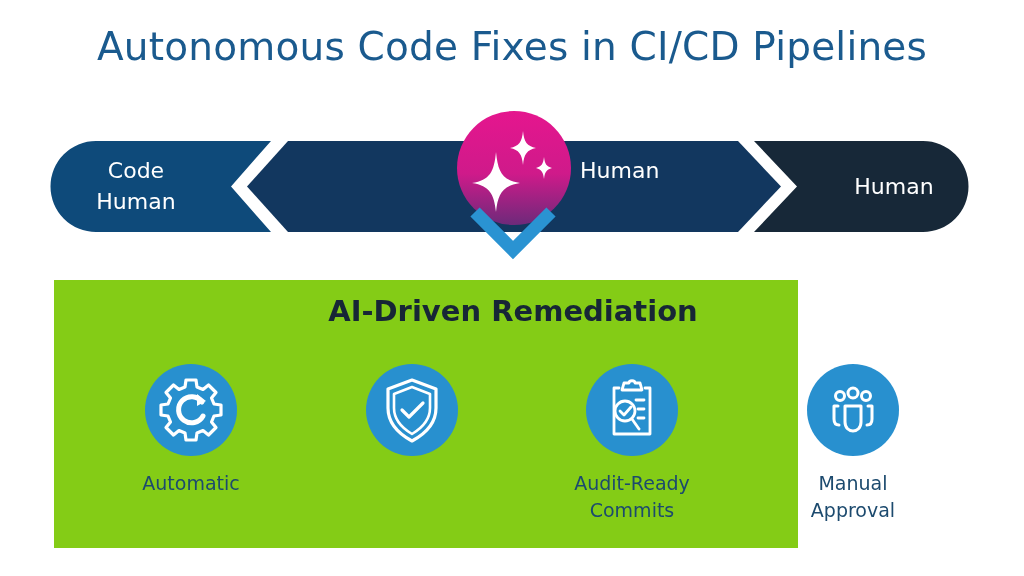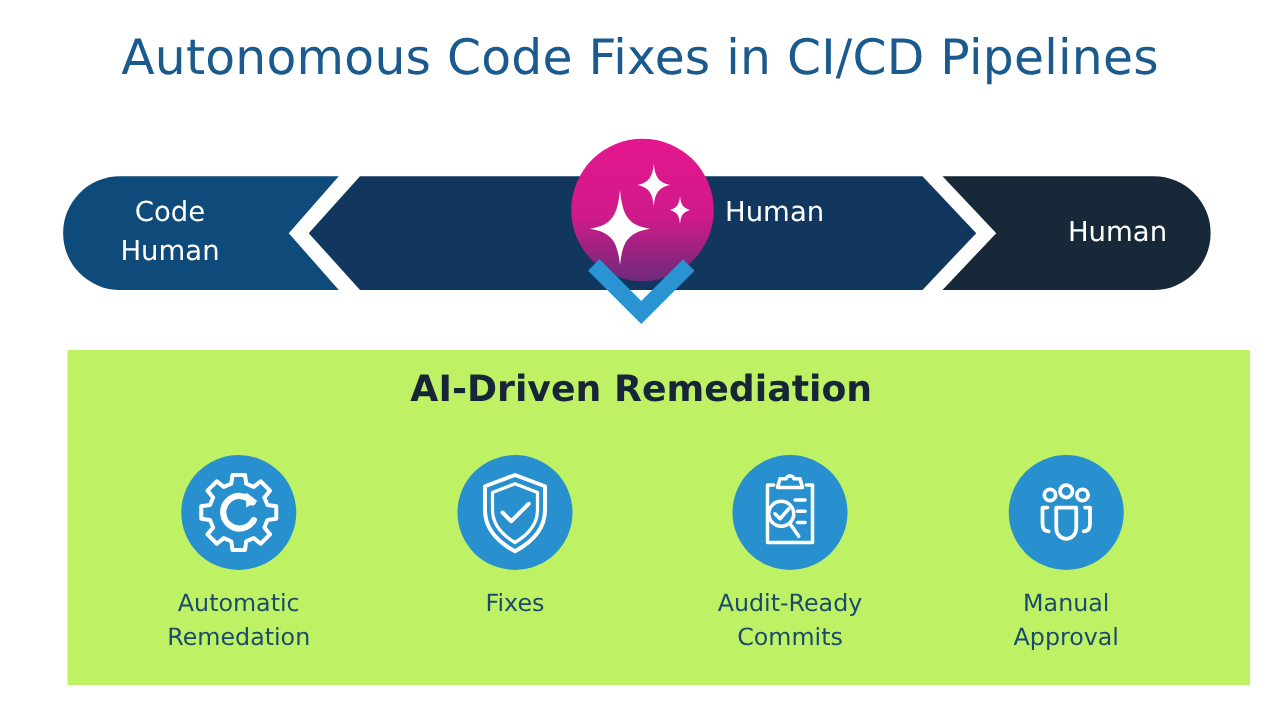--- a/index.html
+++ b/index.html
@@ -1,20 +1,20 @@
 <!DOCTYPE html>
 <html><head>
 <meta charset="utf-8">
 <style>
   html,body{margin:0;padding:0;}
   body{width:1024px;height:576px;background:#ffffff;position:relative;overflow:hidden;font-family:"Liberation Sans","DejaVu Sans",sans-serif;}
   .title{position:absolute;left:0;top:24px;width:1024px;text-align:center;font-size:39px;font-weight:normal;color:#1a5a8e;letter-spacing:0.2px;font-family:"DejaVu Sans",sans-serif;}
   svg.band{position:absolute;left:0;top:0;}
   .stage-label{position:absolute;color:#ffffff;font-size:22px;line-height:31px;text-align:center;font-family:"DejaVu Sans",sans-serif;}
-  .panel{position:absolute;left:54px;top:280px;width:946px;height:268px;background:#bef264;}
+  .panel{position:absolute;left:54px;top:280px;width:744px;height:268px;background:#84cc16;}
   .panel-title{position:absolute;left:0;top:14px;width:918px;text-align:center;font-size:29px;font-weight:bold;color:#172636;font-family:"DejaVu Sans",sans-serif;}
   .feature{position:absolute;top:84px;width:200px;text-align:center;}
   .feature .circle{width:92px;height:92px;border-radius:50%;background:#2890cf;margin:0 auto;position:relative;}
   .feature .circle svg{position:absolute;left:0;top:0;}
   .feature .flabel{margin-top:14px;font-size:19px;line-height:27px;color:#1c4a6e;font-family:"DejaVu Sans",sans-serif;}
 </style>
 </head>
 <body>
 
 <div class="title">Autonomous Code Fixes in CI/CD Pipelines</div>
@@ -66,34 +66,32 @@
       <svg width="92" height="92" viewBox="0 0 92 92">
         <g fill="none" stroke="#ffffff" stroke-width="3.2" stroke-linejoin="round">
           <path d="M41,16 L51,16 L52,23 L58,25.5 L63.5,21 L71,28.5 L66.5,34 L69,40 L76,41 L76,51 L69,52 L66.5,58 L71,63.5 L63.5,71 L58,66.5 L52,69 L51,76 L41,76 L40,69 L34,66.5 L28.5,71 L21,63.5 L25.5,58 L23,52 L16,51 L16,41 L23,40 L25.5,34 L21,28.5 L28.5,21 L34,25.5 L40,23 Z"></path>
         </g>
         <path d="M57,38 A13,13 0 1 0 58,52" fill="none" stroke="#ffffff" stroke-width="5" stroke-linecap="round"></path>
         <path d="M52,30 L61,37 L52,42 Z" fill="#ffffff"></path>
       </svg>
     </div>
     <div class="flabel">
       <div>Automatic</div>
-      <div>Remedation</div>
     </div>
   </div>
 
   <div class="feature" style="left:258px;">
     <div class="circle">
       <svg width="92" height="92" viewBox="0 0 92 92">
         <path d="M46,16 L70,25 L70,44 C70,60 59,70 46,77 C33,70 22,60 22,44 L22,25 Z" fill="none" stroke="#ffffff" stroke-width="3.2" stroke-linejoin="round"></path>
         <path d="M46,23 L64,30 L64,44 C64,56 56,64 46,70 C36,64 28,56 28,44 L28,30 Z" fill="none" stroke="#ffffff" stroke-width="2.6" stroke-linejoin="round"></path>
         <path d="M36,46 L43,53 L57,39" fill="none" stroke="#ffffff" stroke-width="3.2" stroke-linecap="round" stroke-linejoin="round"></path>
       </svg>
     </div>
     <div class="flabel">
-      <div>Fixes</div>
     </div>
   </div>
 
   <div class="feature" style="left:478px;">
     <div class="circle">
       <svg width="92" height="92" viewBox="0 0 92 92">
         <g fill="none" stroke="#ffffff" stroke-width="2.8" stroke-linejoin="round" stroke-linecap="round">
           <path d="M33,24 L28,24 L28,70 L64,70 L64,24 L59,24"></path>
           <path d="M38,19 L43,19 C43,16 49,16 49,19 L54,19 L56,26 L36,26 Z"></path>
           <line x1="50" y1="36" x2="58" y2="36"></line>

